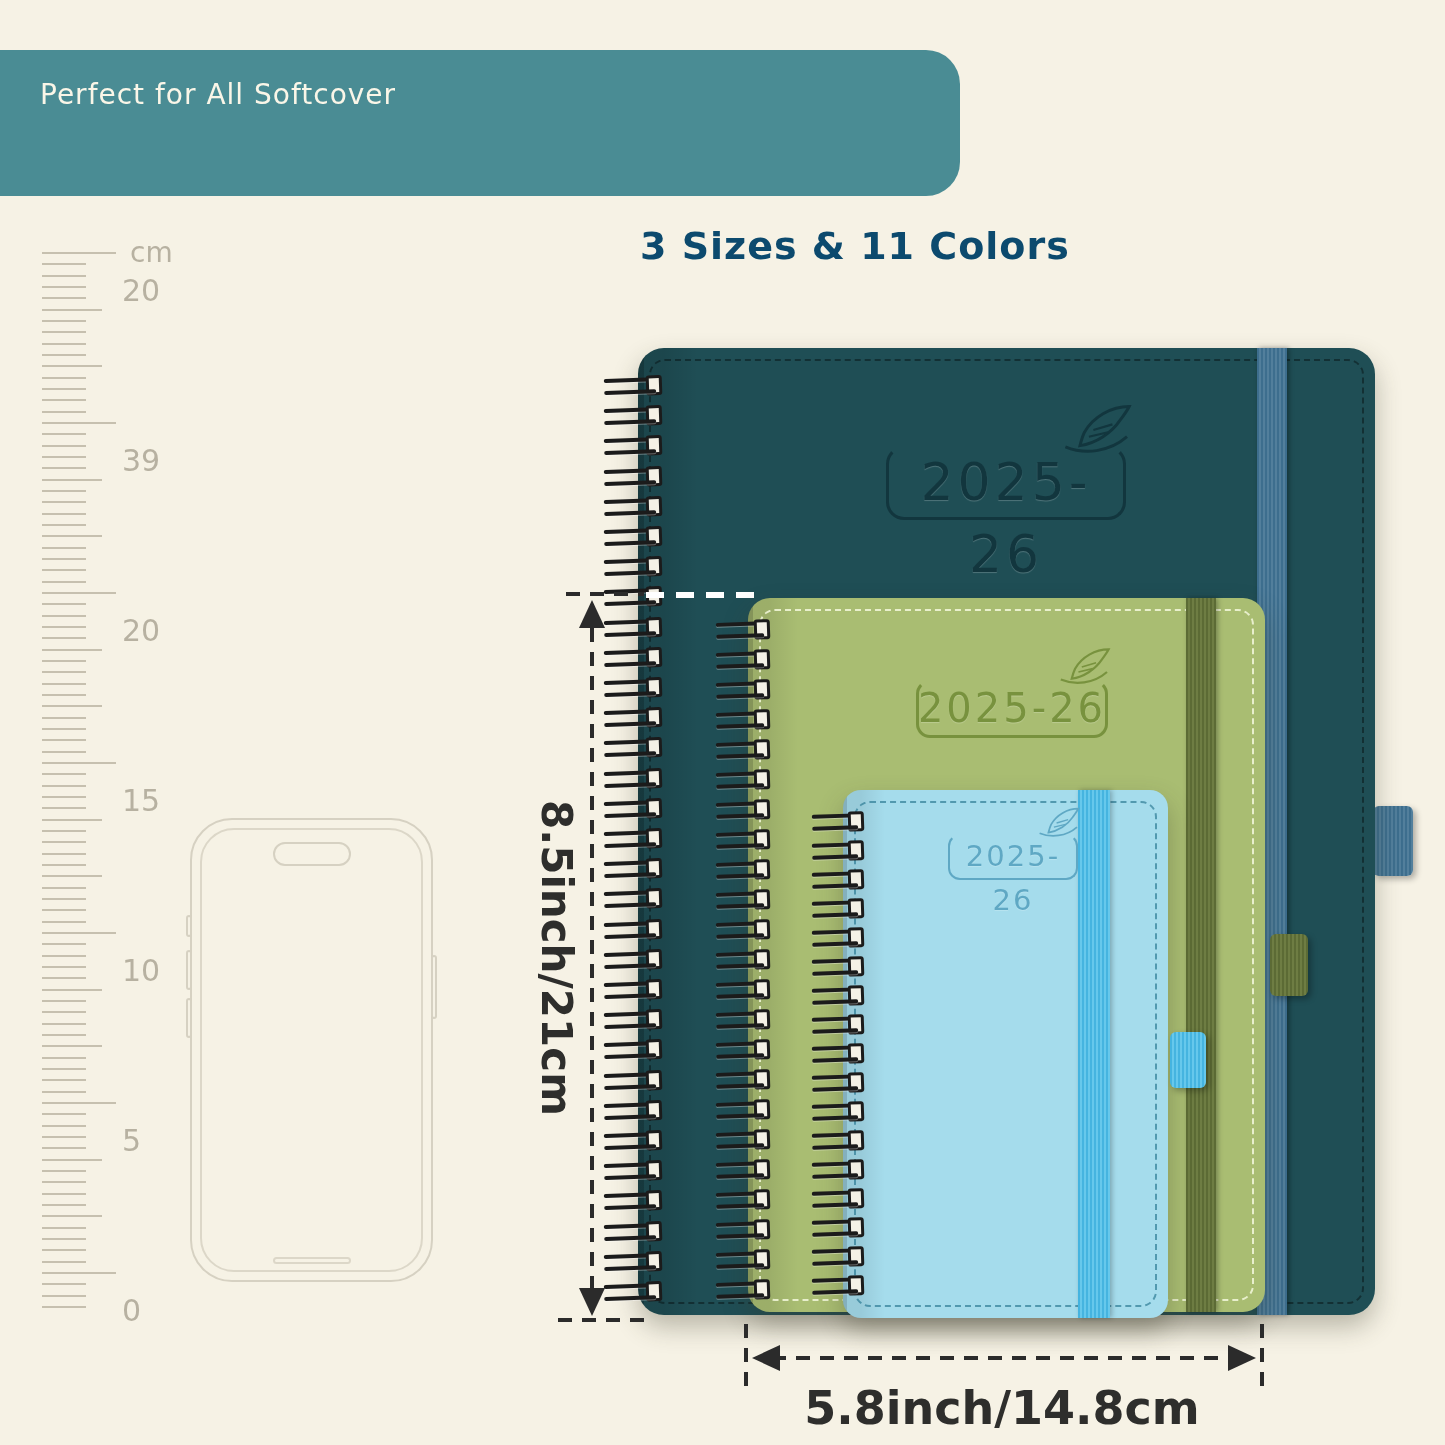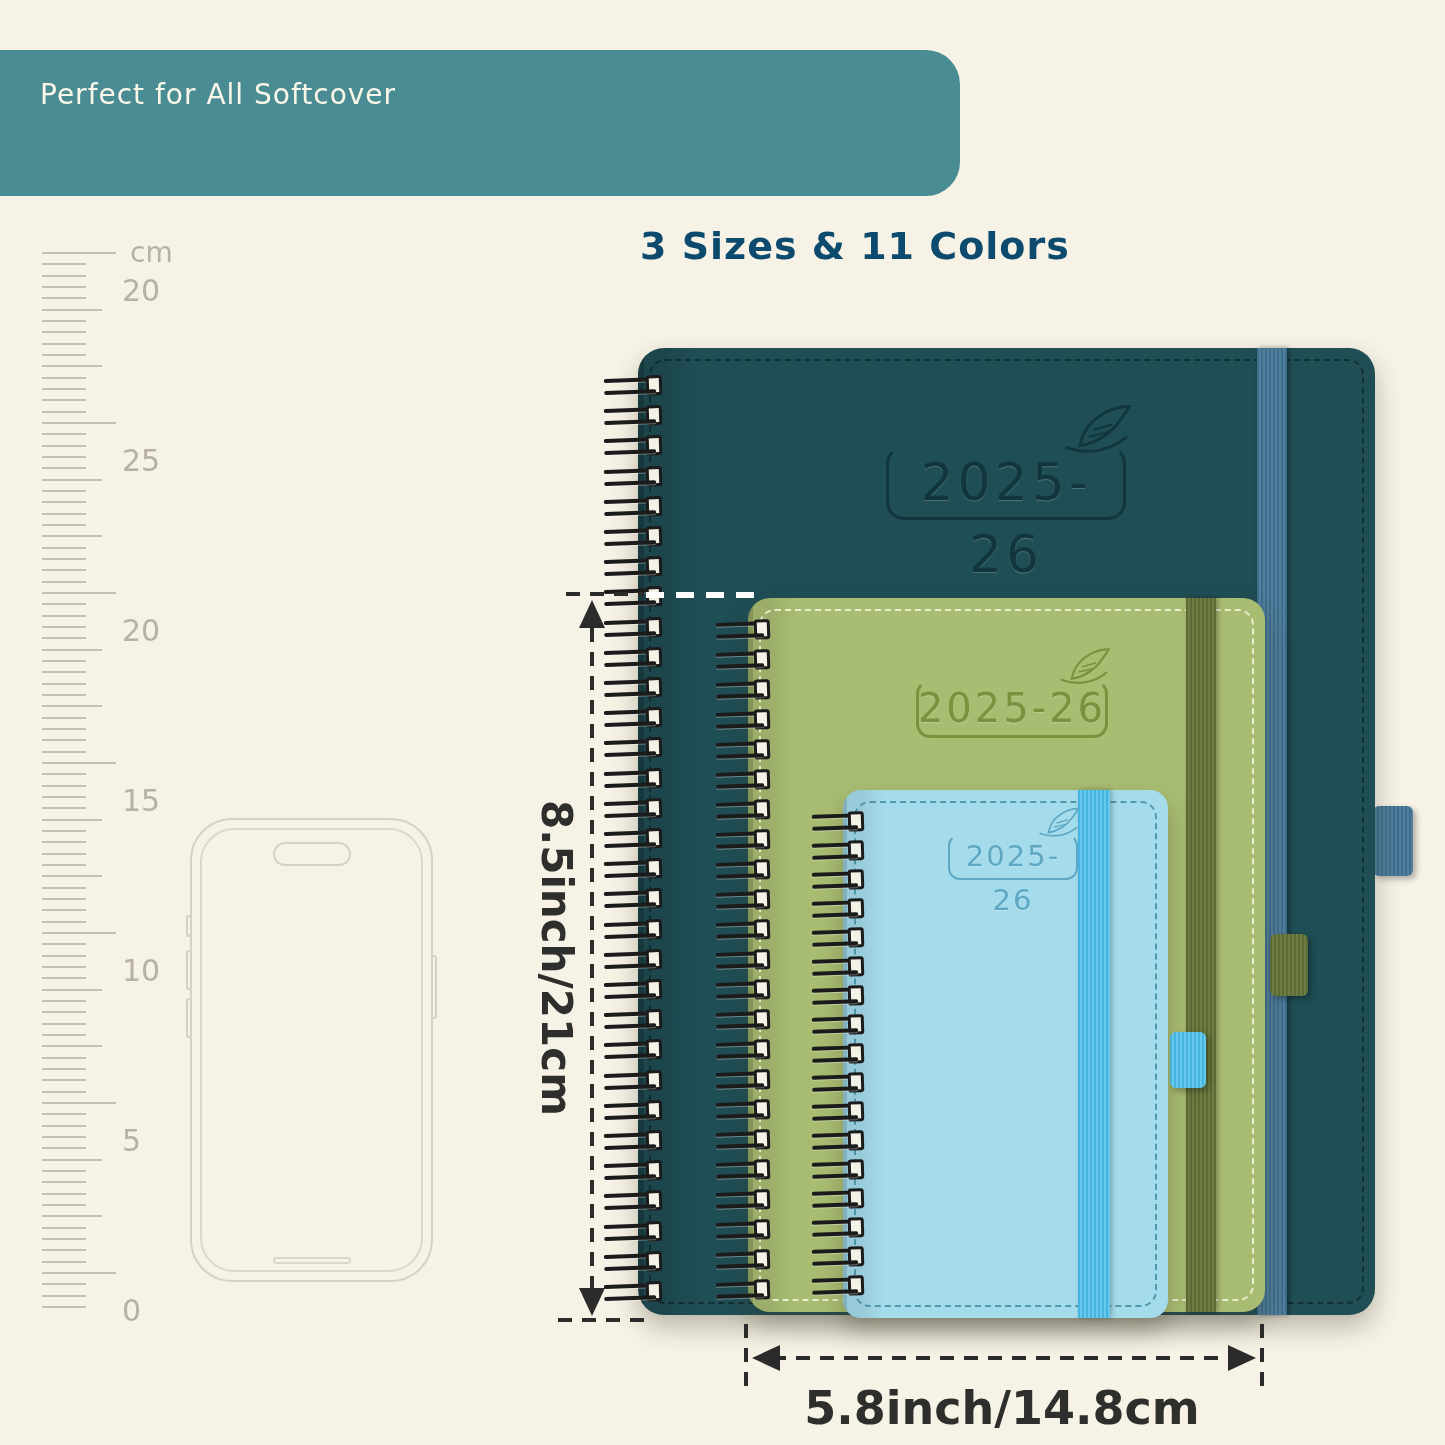--- a/index.html
+++ b/index.html
@@ -224,21 +224,21 @@
         <div class="tick" style="top: 1237.97px; width: 44px;"></div>
         <div class="tick" style="top: 1249.3px; width: 44px;"></div>
         <div class="tick" style="top: 1260.64px; width: 44px;"></div>
         <div class="tick" style="top: 1271.97px; width: 74px;"></div>
         <div class="tick" style="top: 1283.3px; width: 44px;"></div>
         <div class="tick" style="top: 1294.64px; width: 44px;"></div>
         <div class="tick" style="top: 1305.97px; width: 44px;"></div>
       </div>
     <div class="ruler-unit" style="top:252px">cm</div>
     <div class="ruler-label" style="top:290px">20</div>
-    <div class="ruler-label" style="top:460px">25</div>
+    <div class="ruler-label" style="top:460px">39</div>
     <div class="ruler-label" style="top:630px">20</div>
     <div class="ruler-label" style="top:800px">15</div>
     <div class="ruler-label" style="top:970px">10</div>
     <div class="ruler-label" style="top:1140px">5</div>
     <div class="ruler-label" style="top:1310px">0</div>
   </div>
 
   <div class="phone">
     <div class="phone-screen"></div>
     <div class="island"></div>

